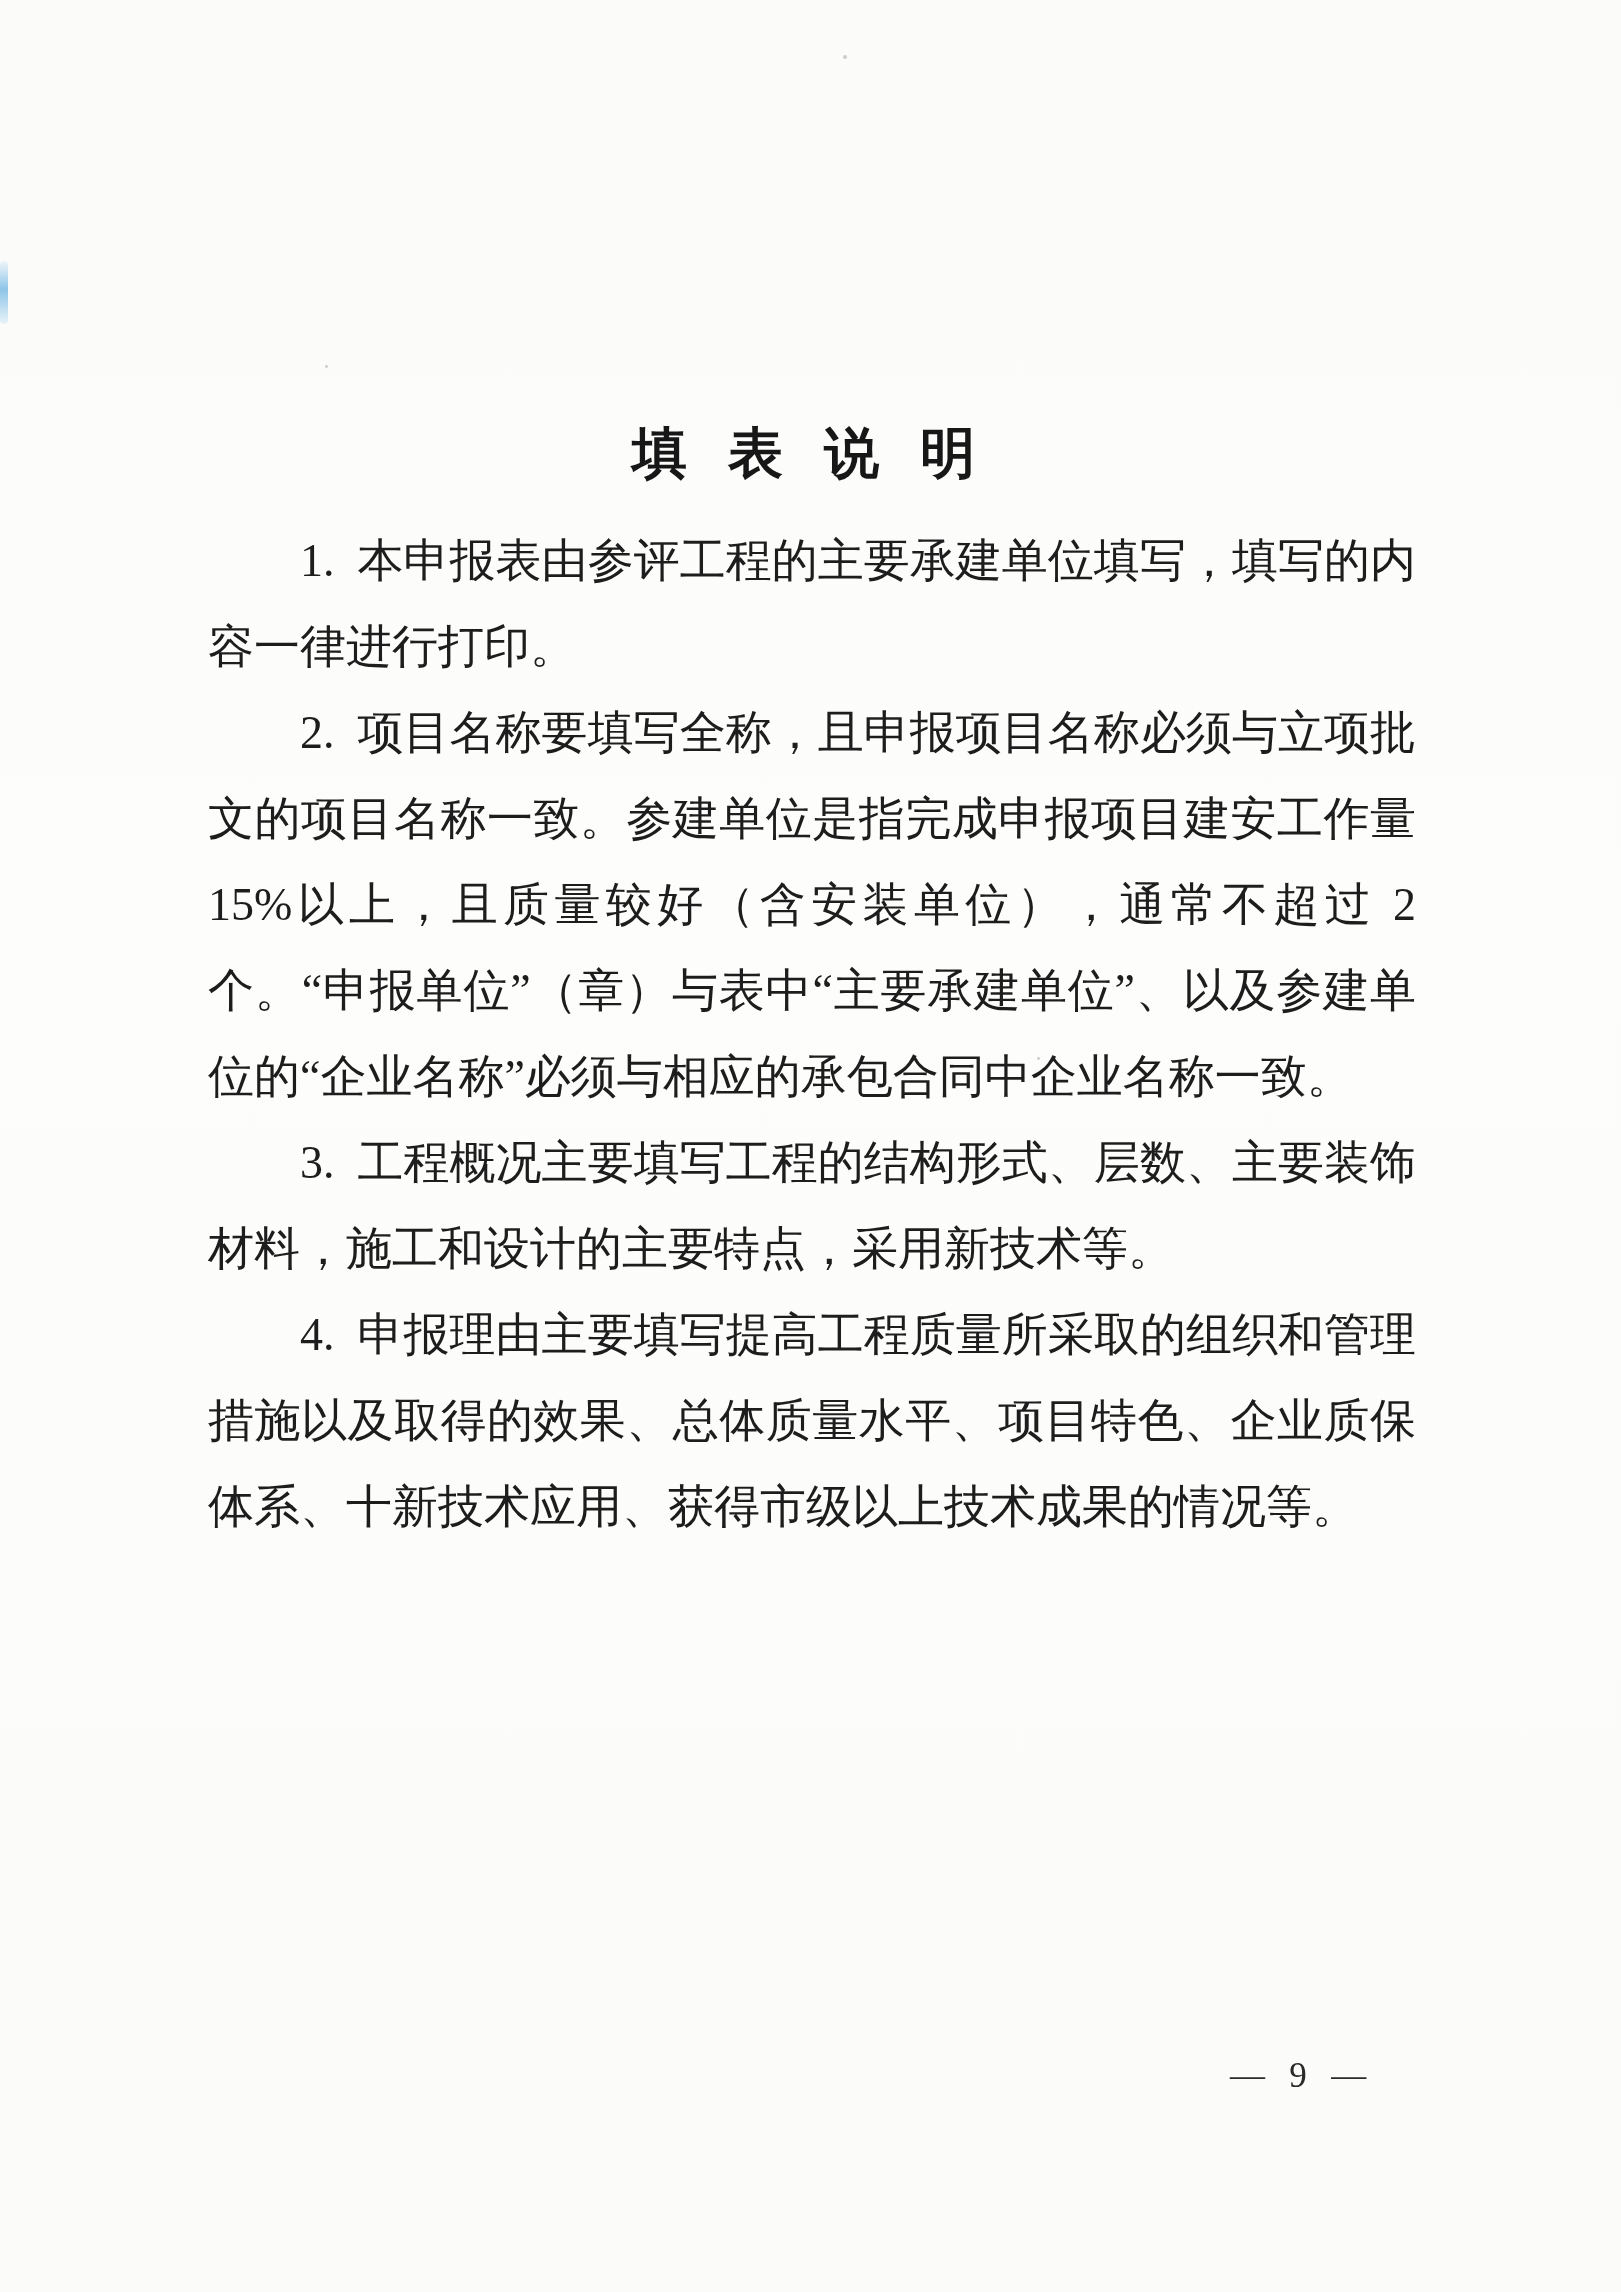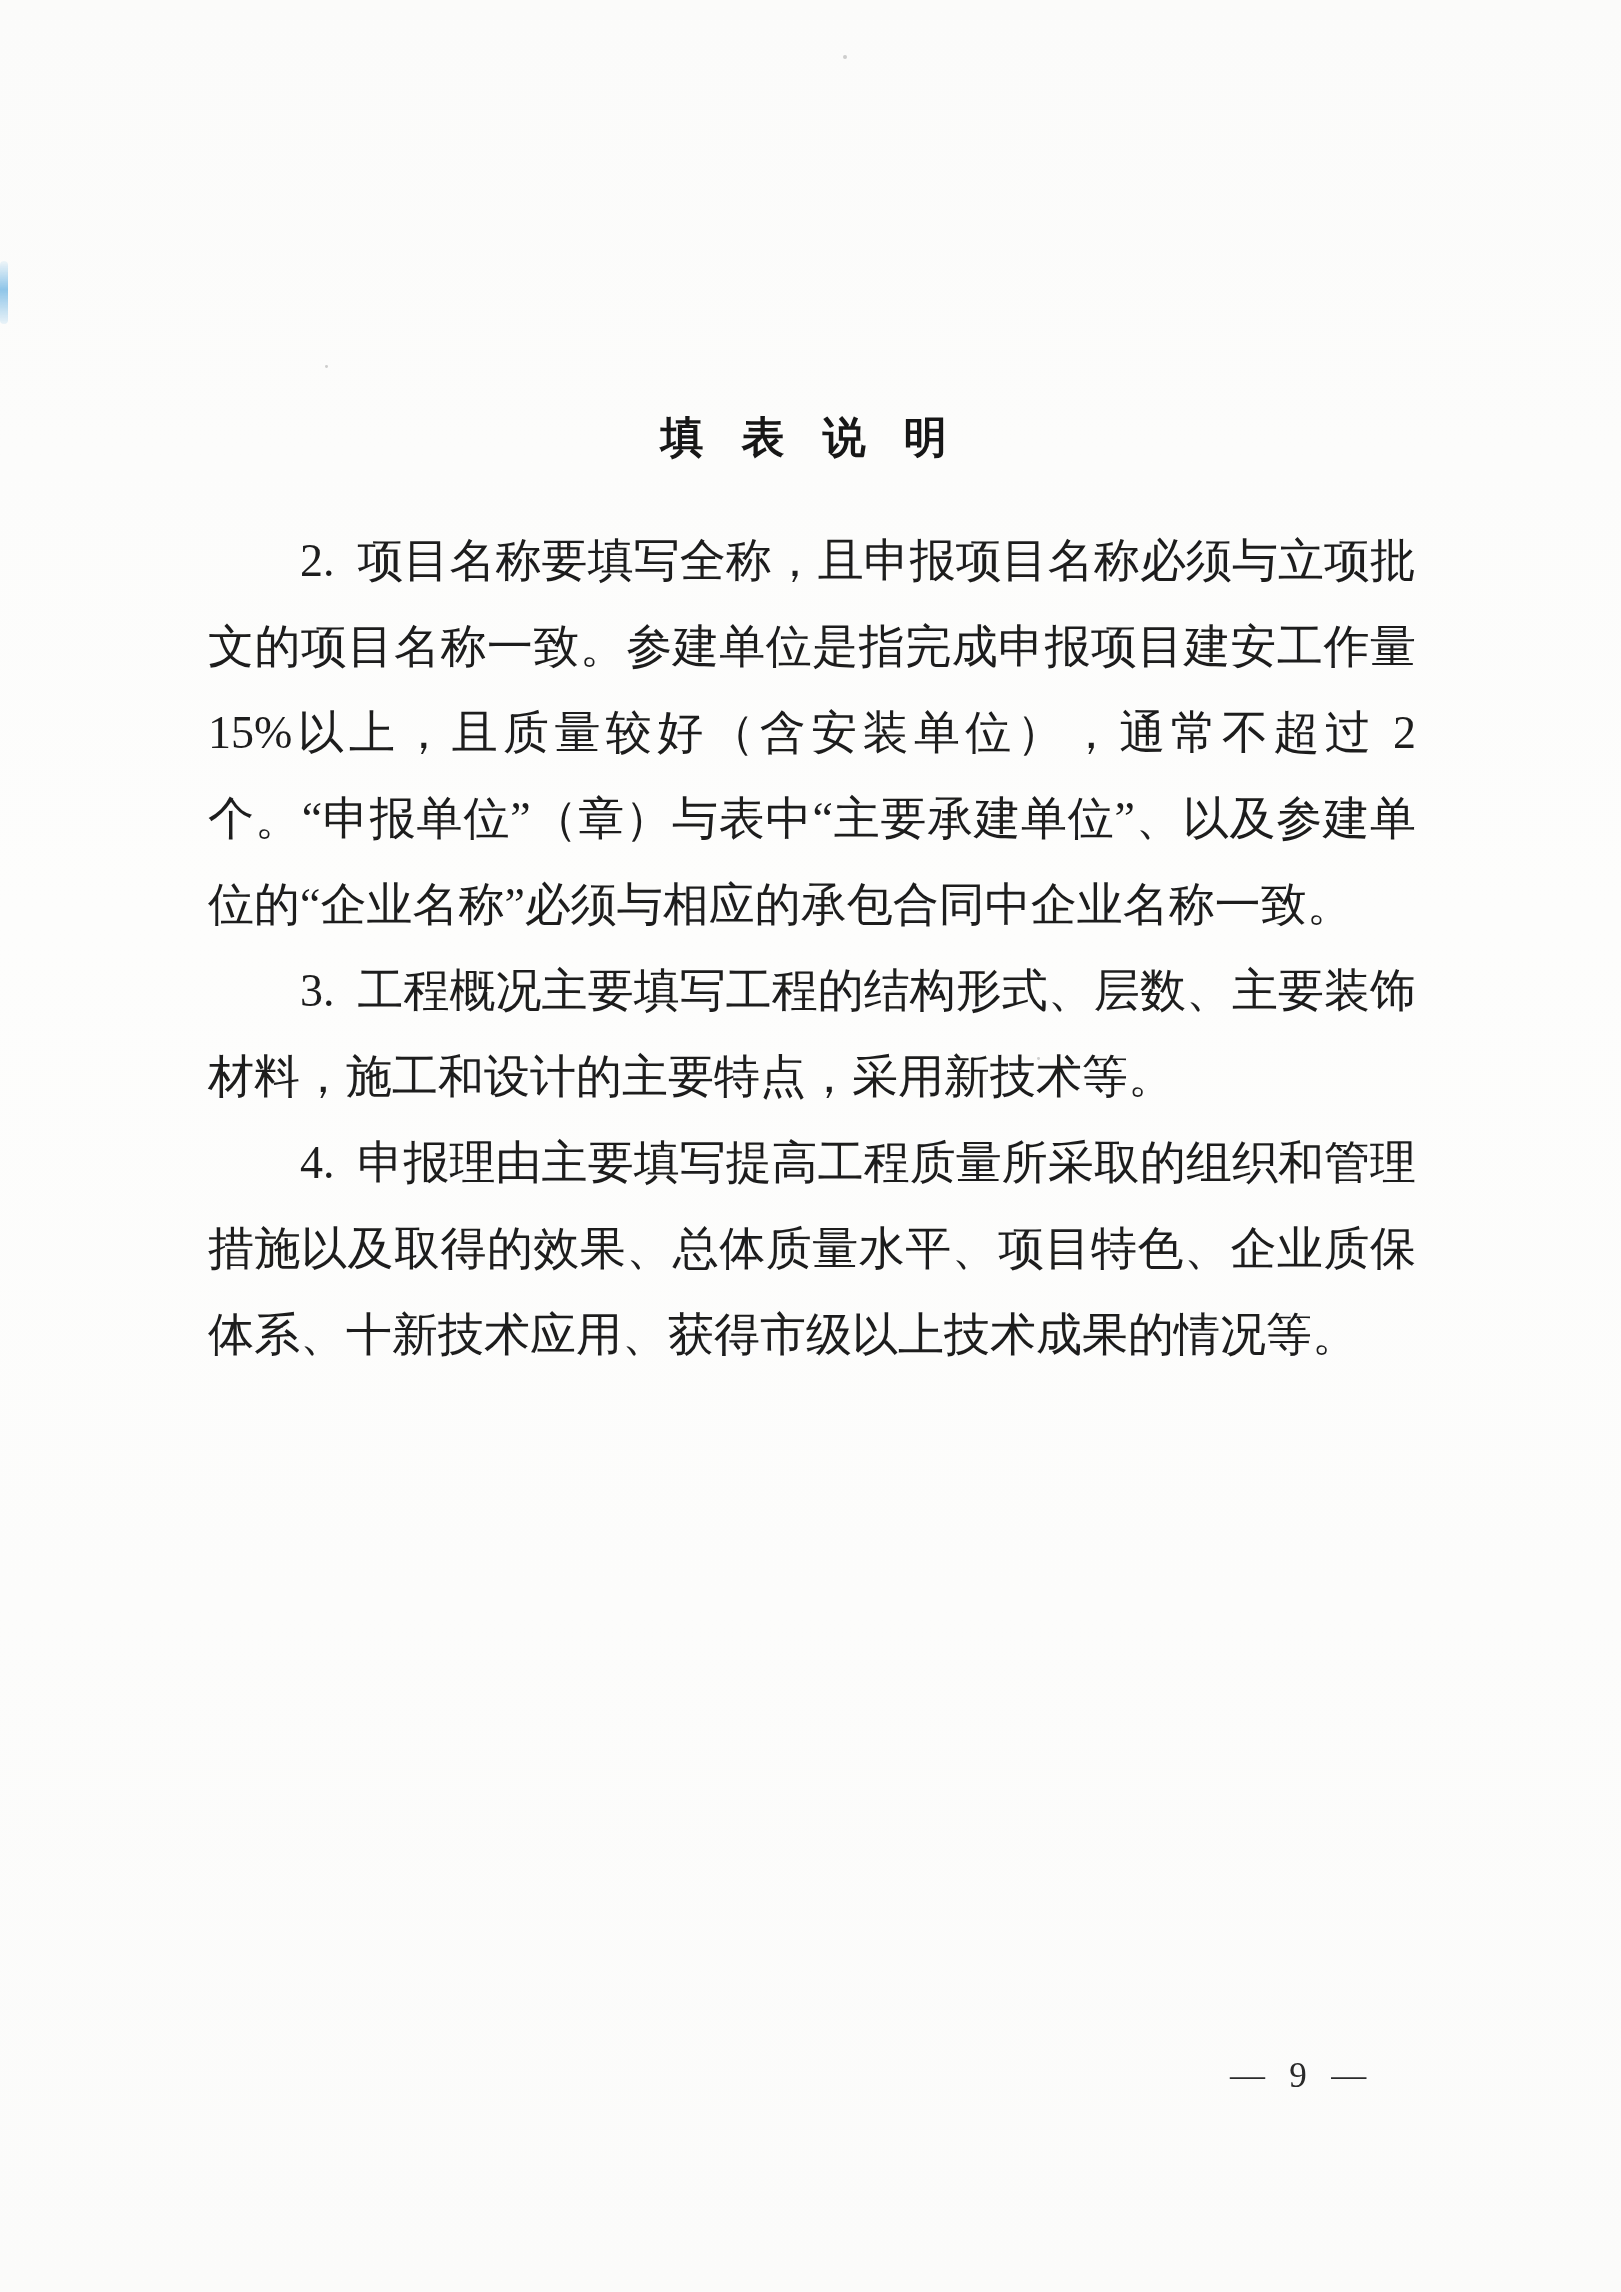--- a/index.html
+++ b/index.html
@@ -19,21 +19,21 @@
     position: absolute;
     inset: 0;
     background: linear-gradient(180deg, #fbfbfa 0%, #fdfdfc 40%, #fbfbfa 100%);
   }
   .doc-title {
     position: absolute;
     top: 380px;
     left: 0;
     width: 100%;
     text-align: center;
-    font-size: 43px;
+    font-size: 55px;
     font-weight: 700;
     letter-spacing: 13.7px;
     color: #171717;
   }
   .doc-body {
     position: absolute;
     top: 518px;
     left: 208px;
     width: 1208px;
     font-size: 46px;
@@ -82,20 +82,21 @@
 <div class="scan-page">
 
   <div class="blue-streak"></div>
   <div class="speck s1"></div>
   <div class="speck s2"></div>
   <div class="speck s3"></div>
 
   <h1 class="doc-title">填 表 说 明</h1>
 
   <div class="doc-body">
+    <p class="para">1.  本申报表由参评工程的主要承建单位填写，填写的内容一律进行打印。</p>
     <p class="para">2.  项目名称要填写全称，且申报项目名称必须与立项批文的项目名称一致。参建单位是指完成申报项目建安工作量 15%以上，且质量较好（含安装单位），通常不超过 2 个。“申报单位”（章）与表中“主要承建单位”、以及参建单位的“企业名称”必须与相应的承包合同中企业名称一致。</p>
     <p class="para">3.  工程概况主要填写工程的结构形式、层数、主要装饰材料，施工和设计的主要特点，采用新技术等。</p>
     <p class="para">4.  申报理由主要填写提高工程质量所采取的组织和管理措施以及取得的效果、总体质量水平、项目特色、企业质保体系、十新技术应用、获得市级以上技术成果的情况等。</p>
   </div>
 
   <div class="page-footer">— 9 —</div>
 
 </div>
 
 

